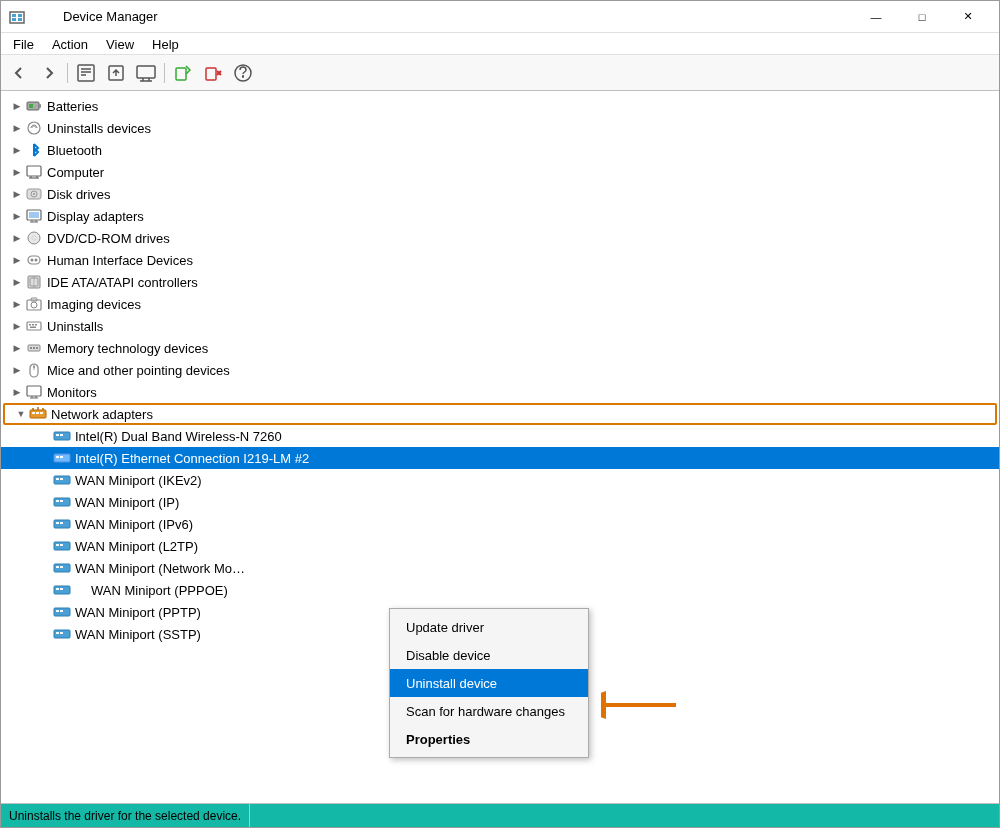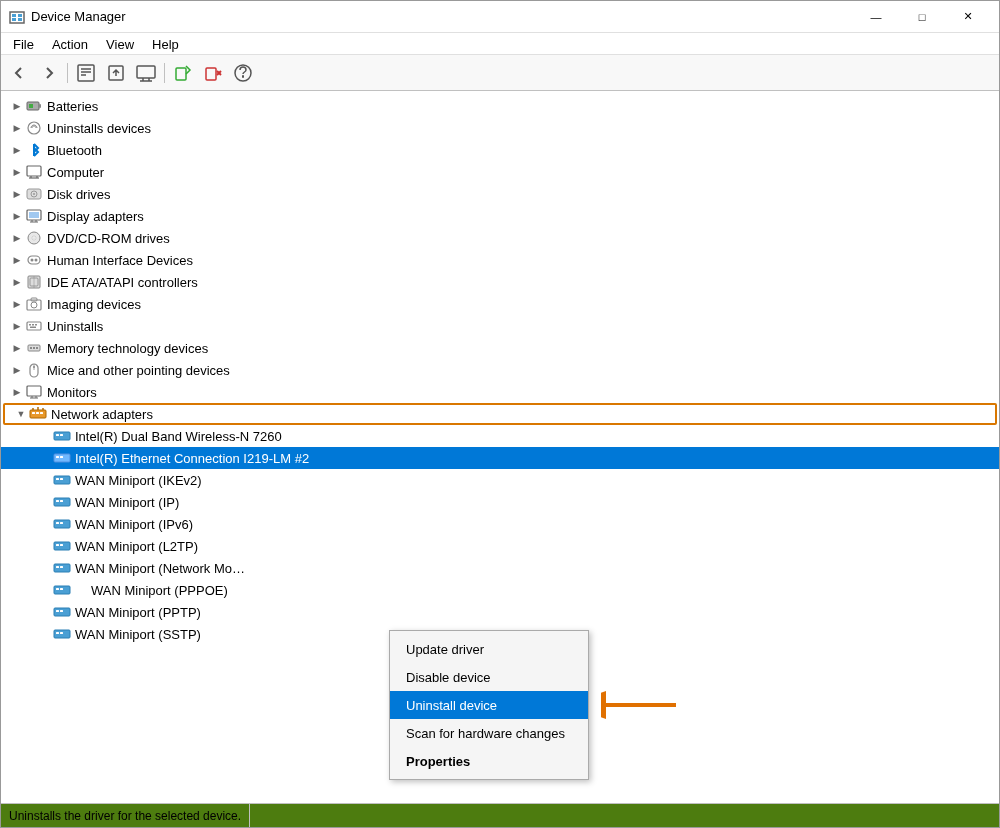--- a/index.html
+++ b/index.html
@@ -16,20 +16,21 @@
     }
     
     .title-bar {
       background: #fff;
       height: 32px;
       display: flex;
       align-items: center;
       padding: 0 8px;
       border-bottom: 1px solid #e0e0e0;
       flex-shrink: 0;
+      gap: 32px;
     }
     
     .title-bar-icon {
       width: 16px;
       height: 16px;
       margin-right: 6px;
       flex-shrink: 0;
     }
     
     .title-bar-title {
@@ -166,21 +167,21 @@
       padding-left: 52px;
     }
     
     .status-bar {
       height: 24px;
       border-top: 1px solid #c0c0c0;
       display: flex;
       align-items: center;
       padding: 0 8px;
       font-size: 12px;
-      background: #4d7c0f;
+      background: #14b8a6;
       flex-shrink: 0;
     }
     
     .status-segment {
       border-right: 1px solid #c0c0c0;
       padding-right: 8px;
       margin-right: 8px;
       height: 100%;
       display: flex;
       align-items: center;
@@ -597,21 +598,21 @@
               <rect x="1" y="5" width="16" height="8" rx="1" fill="#4a9fd4" stroke="#2a7fb4" stroke-width="1"></rect>
               <rect x="3" y="7" width="3" height="2" rx="0.5" fill="#fff"></rect>
               <rect x="7" y="7" width="3" height="2" rx="0.5" fill="#fff"></rect>
             </svg>
         </span>
         <span class="item-label">WAN Miniport (SSTP)</span>
       </div>
 
     </div>
 
-    <div class="context-menu" style="top: 539px; left: 388px; text-align: right;">
+    <div class="context-menu" style="top: 517px; left: 388px; text-align: right;">
       <div class="ctx-item">
         <span>Update driver</span>
       </div>
       <div class="ctx-item">
         <span>Disable device</span>
       </div>
       <div class="ctx-item active">
         <span>Uninstall device</span>
       </div>
       <div class="ctx-item">

